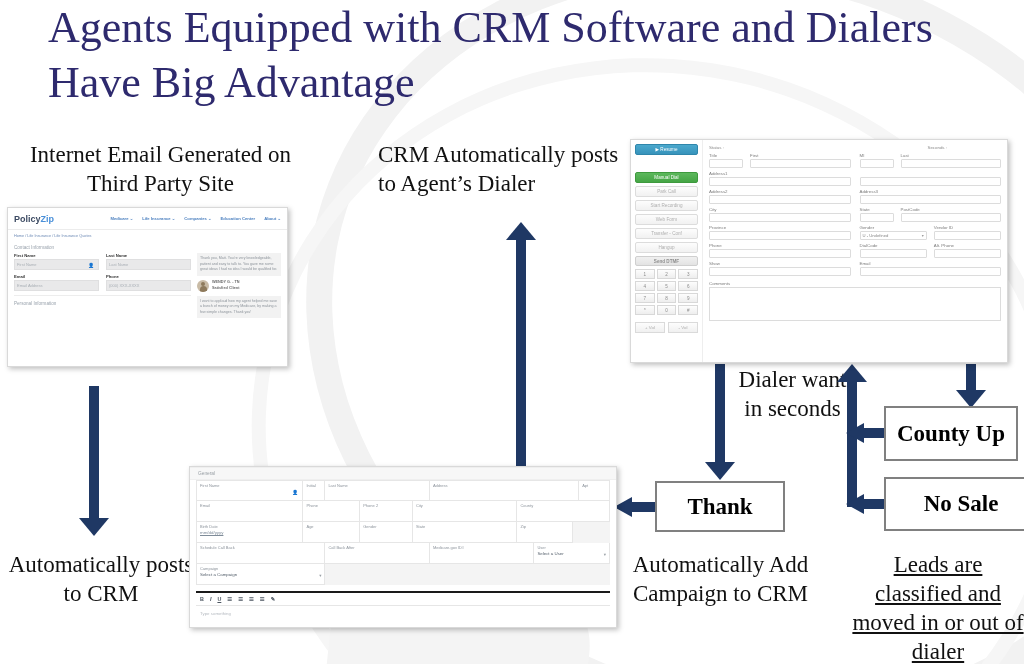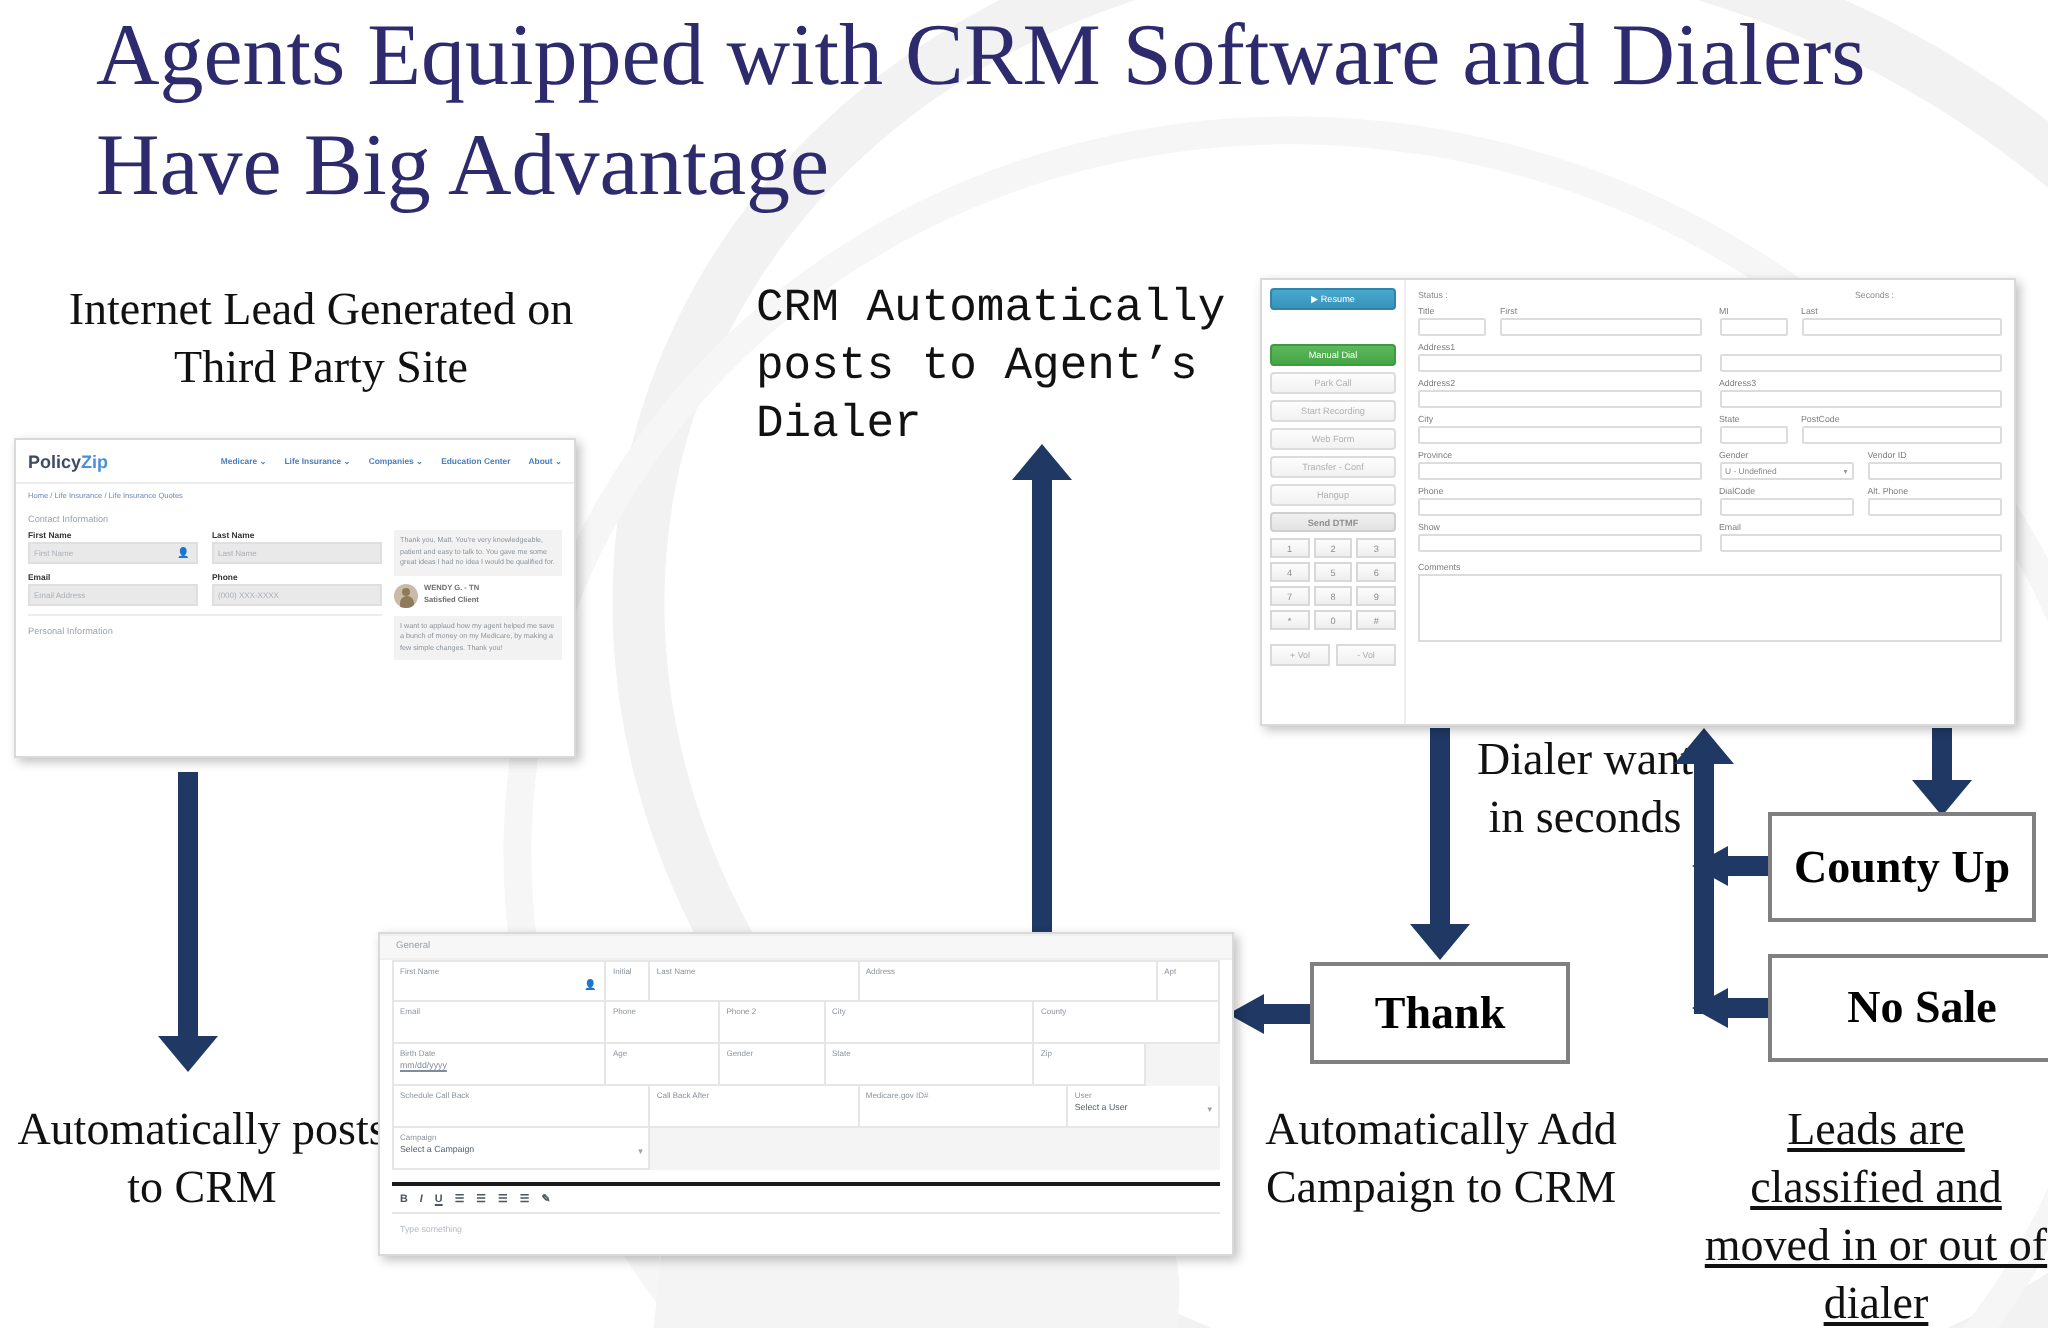--- a/index.html
+++ b/index.html
@@ -24,21 +24,21 @@
     position:absolute; left:48px; top:0px; width:930px;
     color:#2e2a6e; font-size:44px; line-height:55px; letter-spacing:0px;
     font-family:"Liberation Serif", serif;
   }
 
   
   .cap { position:absolute; color:#111; font-size:23px; line-height:29px;
          font-family:"Liberation Serif", serif; }
 
   #cap-internet { left:8px; top:140px; width:305px; text-align:center; }
-  #cap-crm-posts { left:378px; top:140px; width:245px; text-align:left;font-family:Liberation Mono, monospace; }
+  #cap-crm-posts { left:378px; top:140px; width:245px; text-align:left; }
   #cap-auto-crm { left:6px; top:550px; width:190px; text-align:center; }
   #cap-dialer-secs { left:735px; top:365px; width:115px; text-align:center; }
   #cap-auto-add { left:608px; top:550px; width:225px; text-align:center; }
   #cap-classified { left:852px; top:550px; width:172px; text-align:center;text-decoration:underline; }
 
   
   .fbox { position:absolute; border:2px solid #808080; background:#fff;
           display:flex; align-items:center; justify-content:center;
           font-weight:bold; font-size:23px; color:#000;
           font-family:"Liberation Serif", serif; }
@@ -53,21 +53,21 @@
   
   .v-shaft { width:9px; }
   .h-shaft { height:9px; }
 
   
   .panel { position:absolute; background:#fff; border:1px solid #d9d9d9;
            box-shadow:2px 2px 5px rgba(0,0,0,.25); overflow:hidden;
            font-family:"Liberation Sans", sans-serif; }
 
   
-  #policyzip { left:7px; top:219px; width:281px; height:160px; }
+  #policyzip { left:7px; top:207px; width:281px; height:160px; }
   .pz-nav { height:22px; display:flex; align-items:center; padding:0 6px;
             border-bottom:1px solid #ececec; }
   .pz-logo { font-size:9px; font-weight:bold; color:#3d4b63; }
   .pz-logo i { color:#4a90d9; font-style:normal; }
   .pz-links { margin-left:auto; display:flex; gap:9px; }
   .pz-links span { font-size:4.2px; font-weight:bold; color:#4a7fbf; white-space:nowrap; }
   .pz-crumb { font-size:3.8px; color:#6d8ab5; padding:4px 6px 2px; }
   .pz-h1 { font-size:9.5px; font-weight:bold; color:#2b2b2b; padding:2px 6px 0; }
   .pz-sub { font-size:4.6px; color:#9aa3ad; padding:5px 6px 3px; }
   .pz-body { display:flex; padding:0 6px; gap:6px; }
@@ -159,21 +159,21 @@
 <body>
 
 <div class="watermark">
   <div class="sw1"></div>
   <div class="sw2"></div>
   <div class="sw3"></div>
 </div>
 
 <div class="title">Agents Equipped with CRM Software and Dialers Have Big Advantage</div>
 
-<div class="cap" id="cap-internet">Internet Lead Generated on Third Party Site</div>
+<div class="cap" id="cap-internet">Internet Email Generated on Third Party Site</div>
 <div class="cap" id="cap-crm-posts">CRM Automatically posts to Agent’s Dialer</div>
 <div class="cap" id="cap-auto-crm">Automatically posts to CRM</div>
 <div class="cap" id="cap-dialer-secs">Dialer want in seconds</div>
 <div class="cap" id="cap-auto-add">Automatically Add Campaign to CRM</div>
 <div class="cap" id="cap-classified">Leads are classified and moved in or out of dialer</div>
 
 <div>
   <div class="arw v-shaft" style="left:89px; top:386px; width:10px; height:136px;"></div>
   <div class="arwhead" style="left:79px; top:518px; border-left:15px solid transparent; border-right:15px solid transparent; border-top:18px solid #1f3864;"></div>
 </div>

